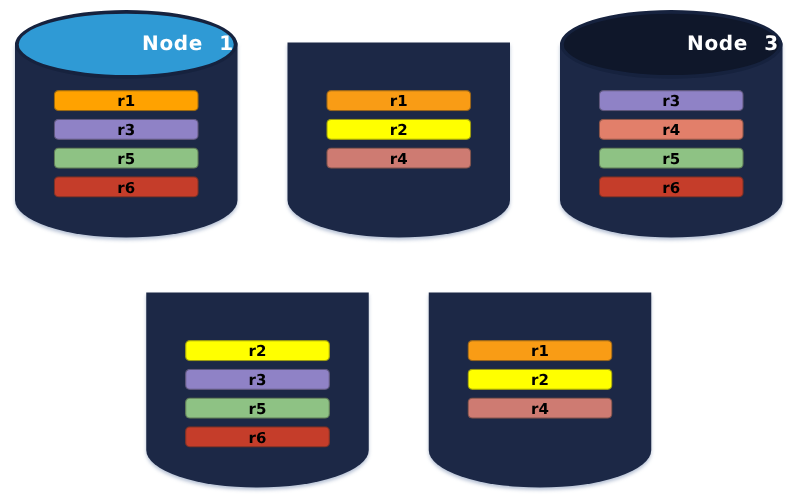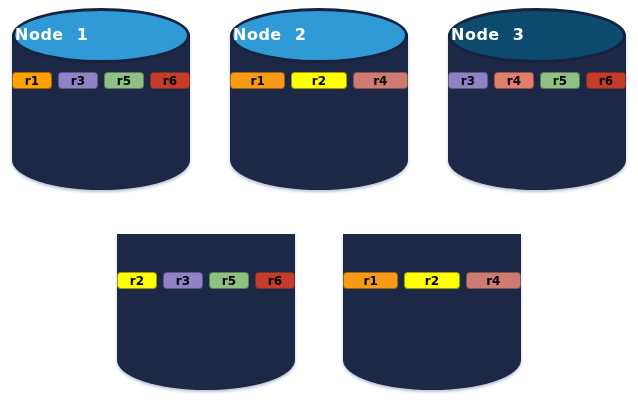--- a/index.html
+++ b/index.html
@@ -50,39 +50,39 @@
     position: absolute;
     top: 0;
     left: 0;
     right: 0;
     height: 55px;
     border-radius: 50%;
     box-sizing: border-box;
     border: 3px solid;
     display: flex;
     align-items: center;
-    justify-content: flex-start;
+    justify-content: flex-end;
     z-index: 2;
   }
   .node-title {
     color: #ffffff;
     font-weight: bold;
     font-size: 16px;
     letter-spacing: 0.5px;
     word-spacing: 7px;
     text-align: center;
     padding-bottom: 2px;
   }
   .bars {
     position: absolute;
     top: 64px;
     left: 0;
     right: 0;
     display: flex;
-    flex-direction: row;
+    flex-direction: column;
     align-items: center;
     gap: 6px;
     z-index: 3;
     border-radius: 26px;
   }
   .bar {
     width: 116px;
     height: 17px;
     box-sizing: border-box;
     border-radius: 4px;
@@ -122,41 +122,38 @@
   </div>
 
   <div class="bar" style="background: rgb(197, 61, 42);">
     <span class="bar-label" style="color: rgb(0, 0, 0);">r6</span>
   </div>
 </div>
   </div>
 
   <div class="cylinder">
     <div class="cyl-body" style="background: rgb(28, 40, 70);"></div>
-    <div class="cyl-top" style="background: rgb(47, 154, 213); border-color: rgb(22, 34, 62);">
-      <span class="node-title" style="color: rgb(255, 255, 255);">Node 2</span>
-    </div>
     <div class="bars">
   <div class="bar" style="background: rgb(249, 156, 21);">
     <span class="bar-label" style="color: rgb(0, 0, 0);">r1</span>
   </div>
 
   <div class="bar" style="background: rgb(255, 255, 0);">
     <span class="bar-label" style="color: rgb(0, 0, 0);">r2</span>
   </div>
 
   <div class="bar" style="background: rgb(206, 123, 114);">
     <span class="bar-label" style="color: rgb(0, 0, 0);">r4</span>
   </div>
 </div>
   </div>
 
   <div class="cylinder">
     <div class="cyl-body" style="background: rgb(28, 40, 70);"></div>
-    <div class="cyl-top" style="background: #0c4a6e; border-color: rgb(22, 34, 62);">
+    <div class="cyl-top" style="background: #0f172a; border-color: rgb(22, 34, 62);">
       <span class="node-title" style="color: rgb(255, 255, 255);">Node 3</span>
     </div>
     <div class="bars">
   <div class="bar" style="background: rgb(143, 130, 198);">
     <span class="bar-label" style="color: rgb(0, 0, 0);">r3</span>
   </div>
 
   <div class="bar" style="background: rgb(226, 127, 106);">
     <span class="bar-label" style="color: rgb(0, 0, 0);">r4</span>
   </div>

